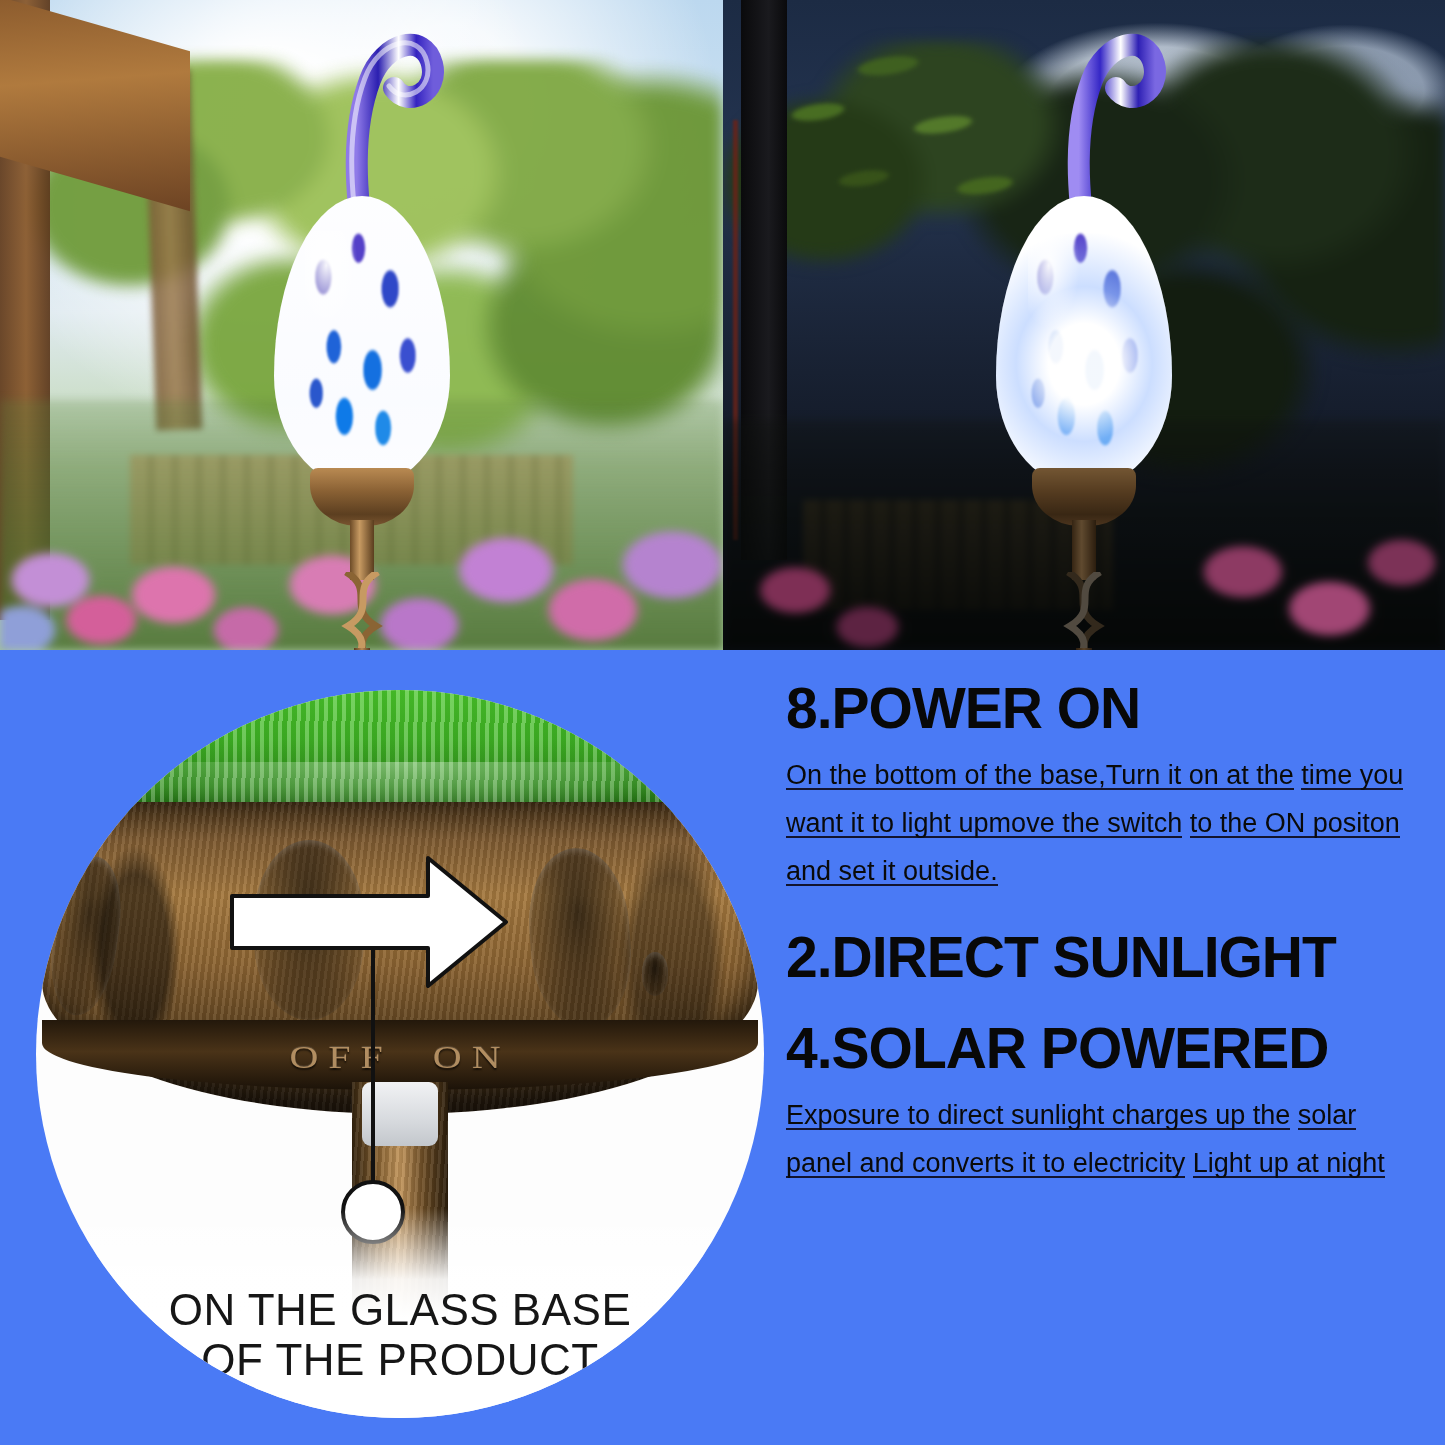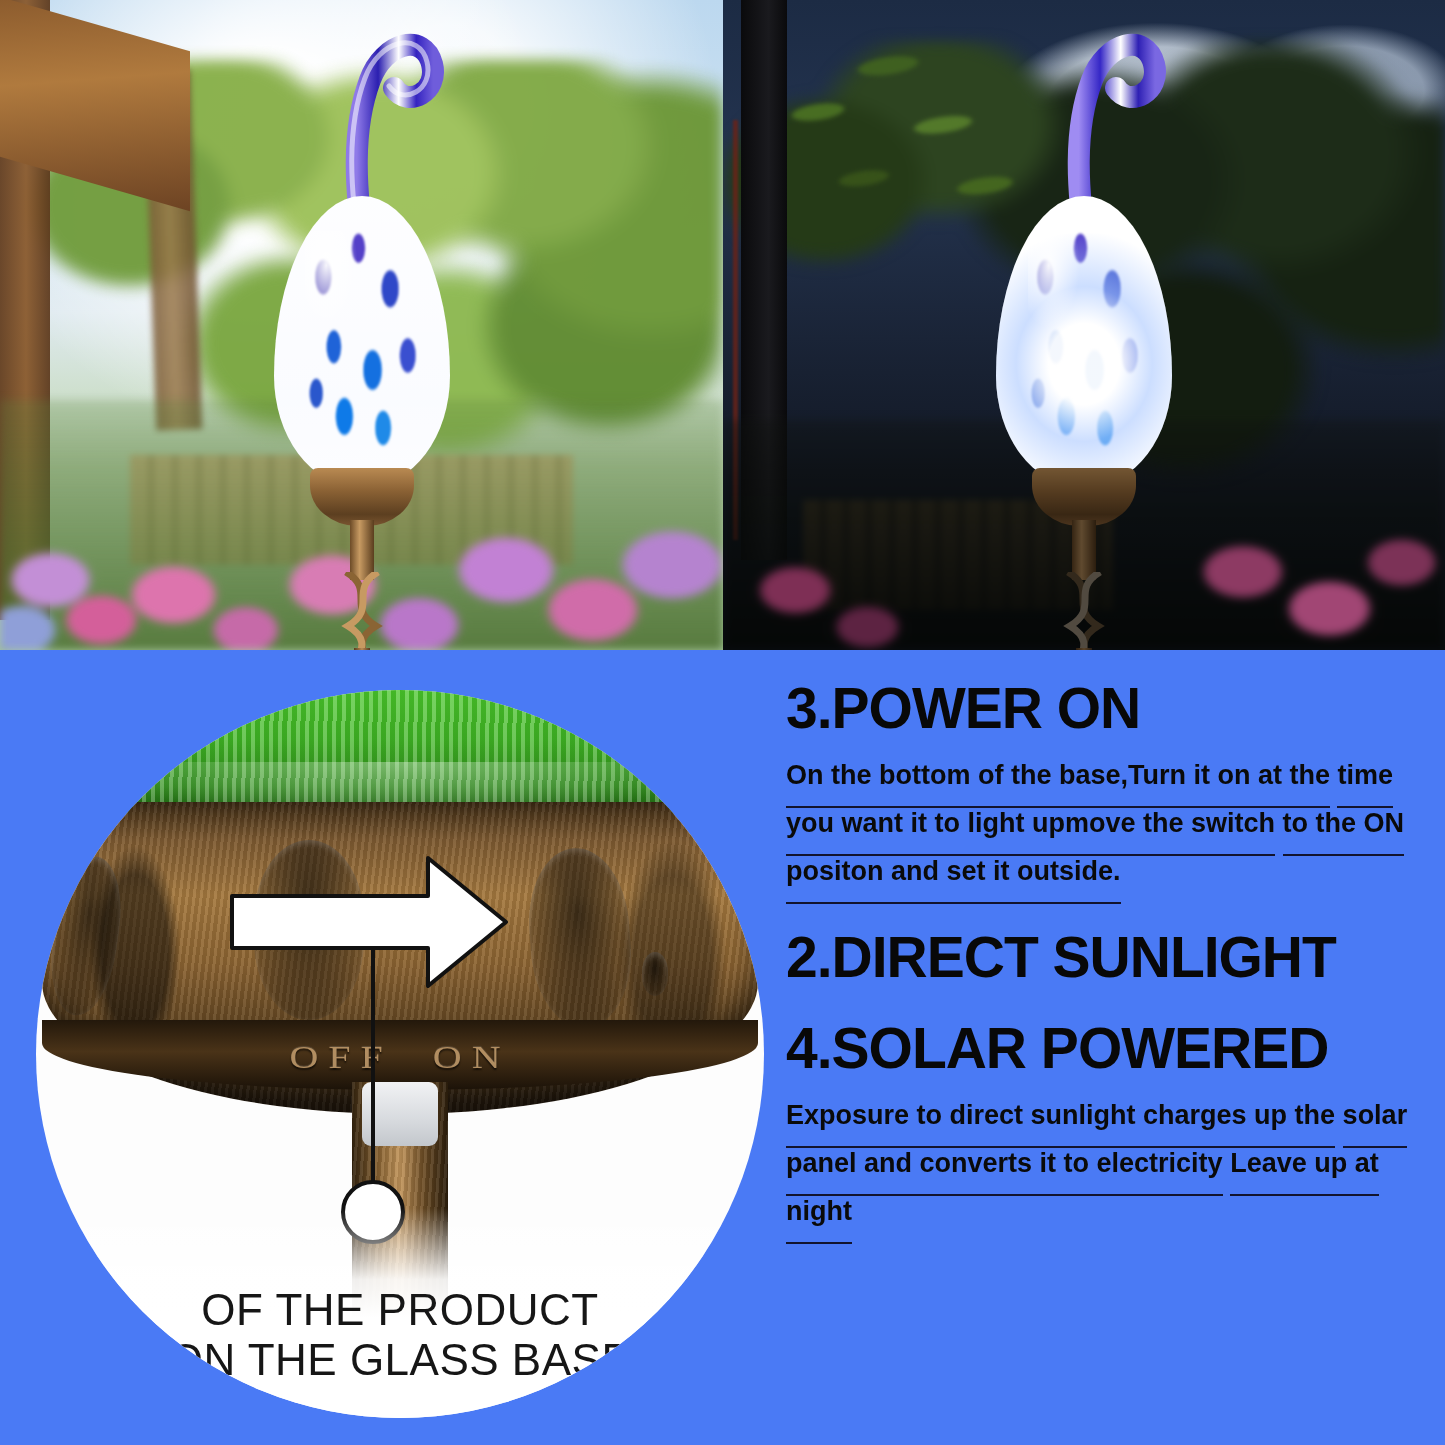--- a/index.html
+++ b/index.html
@@ -192,22 +192,21 @@
 
   
   .steps{position:absolute;left:786px;top:30px;width:640px;}
   .step{margin-bottom:34px;}
   .step-head{color:#080808;font-size:57px;line-height:1;letter-spacing:-1px;
     margin:0 0 14px 0;white-space:nowrap;}
   .step-body{margin:0;color:#0a0a0a;font-size:27px;line-height:1.78;}
   .step-body span{
     display:inline;
     box-shadow:inset 0 -2px 0 0 #12142e;
-    padding-bottom:18px;
-    font-weight:bold;
+    padding-bottom:0;
   }
   .ln{display:block;}
   .ln span{box-shadow:inset 0 -2px 0 0 #12142e;}
 </style>
 </head>
 <body>
 
 <div class="poster">
 
   <div class="photo-strip">
@@ -319,44 +318,44 @@
 
         <line x1="337" y1="232" x2="337" y2="496" stroke="#111" stroke-width="4"></line>
 
         <path d="M196 206 L392 206 L392 168 L470 232 L392 296 L392 258 L196 258 Z" fill="#ffffff" stroke="#111" stroke-width="4" stroke-linejoin="round"></path>
 
         <circle cx="337" cy="522" r="30" fill="#ffffff" stroke="#111" stroke-width="4"></circle>
       </svg>
 
       <div class="ci-bottomfade"></div>
       <div class="ci-caption">
+        <div>ON THE GLASS BASE</div>
         <div>OF THE PRODUCT</div>
-        <div>ON THE GLASS BASE</div>
       </div>
     </div>
 
     <div class="steps">
 
       <div class="step">
-        <h2 class="step-head">3.POWER ON</h2>
+        <h2 class="step-head">8.POWER ON</h2>
         <p class="step-body">
           <span class="ln"><span>On the bottom of the base,Turn it on at the</span></span>
           <span class="ln"><span>time you want it to light upmove the switch</span></span>
           <span class="ln"><span>to the ON positon and set it outside.</span></span>
         </p>
       </div>
 
       <div class="step">
         <h2 class="step-head">2.DIRECT SUNLIGHT</h2>
       </div>
 
       <div class="step">
         <h2 class="step-head">4.SOLAR POWERED</h2>
         <p class="step-body">
           <span class="ln"><span>Exposure to direct sunlight charges up the</span></span>
           <span class="ln"><span>solar panel and converts it to electricity</span></span>
-          <span class="ln"><span>Leave up at night</span></span>
+          <span class="ln"><span>Light up at night</span></span>
         </p>
       </div>
 
     </div>
   </div>
 </div>
 
 </body></html>

